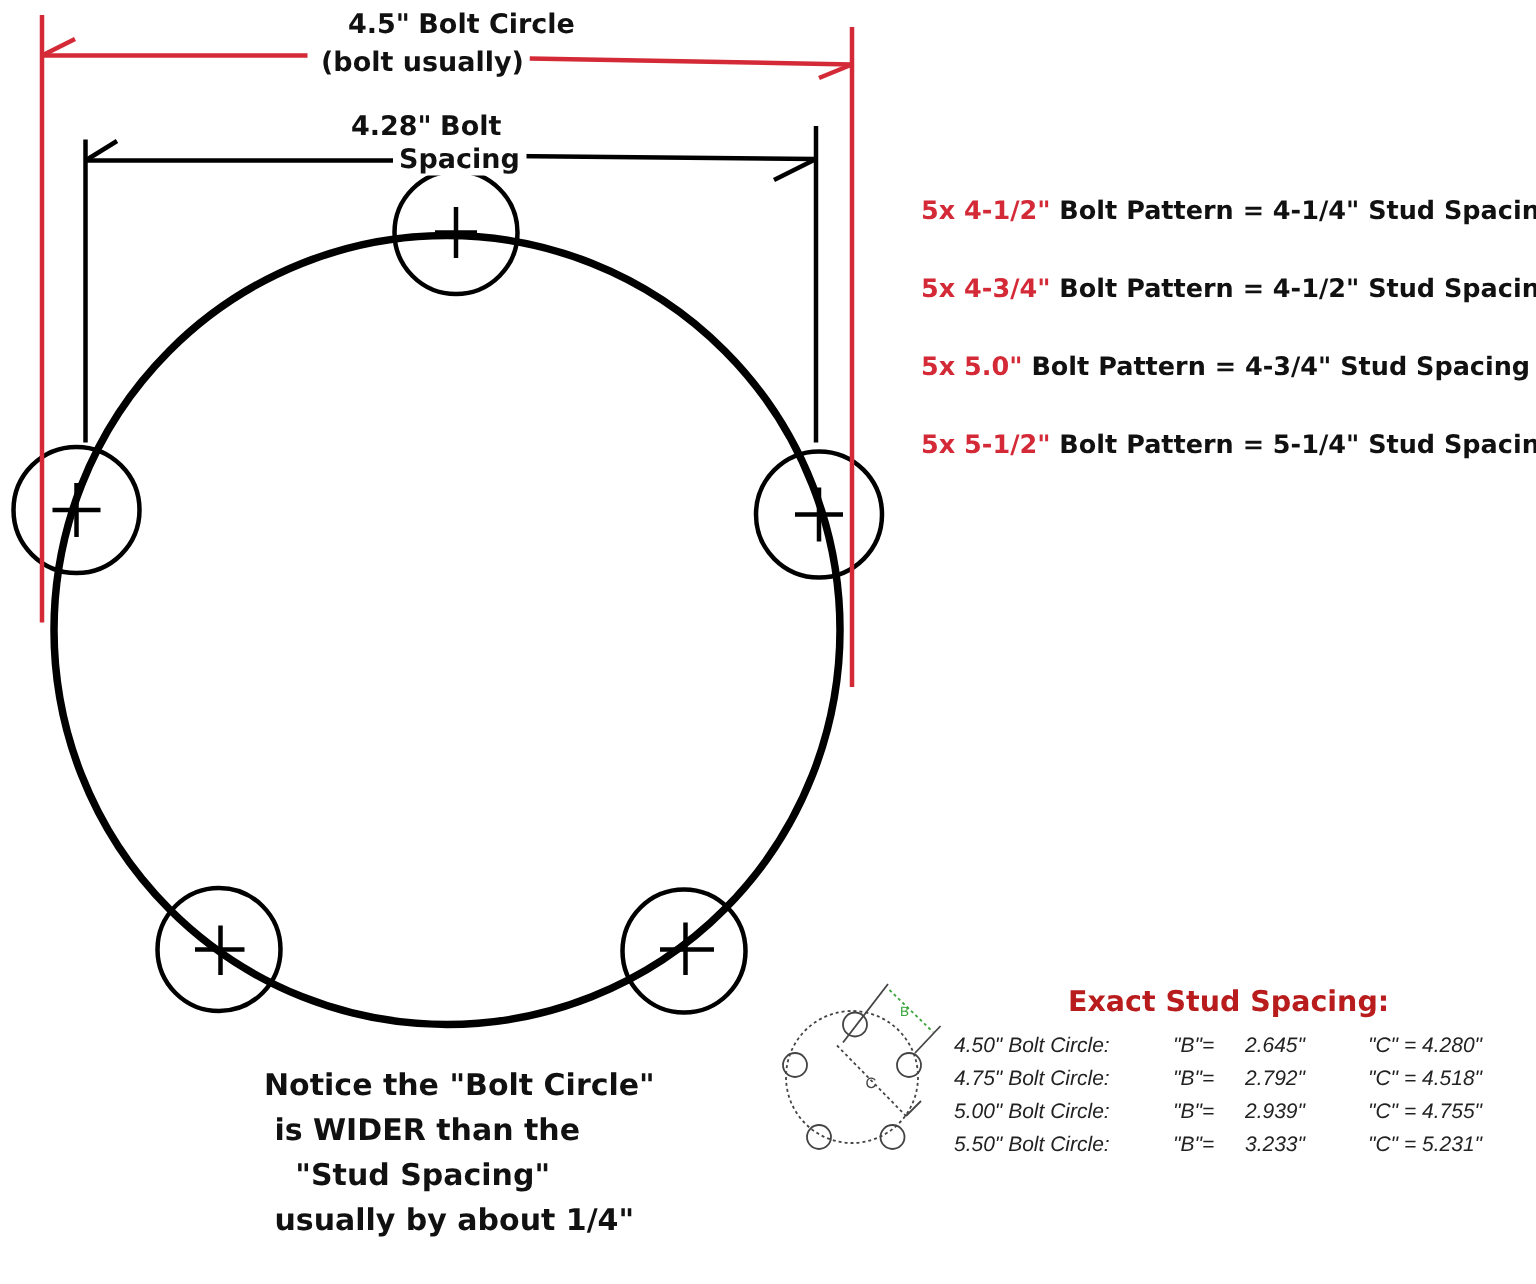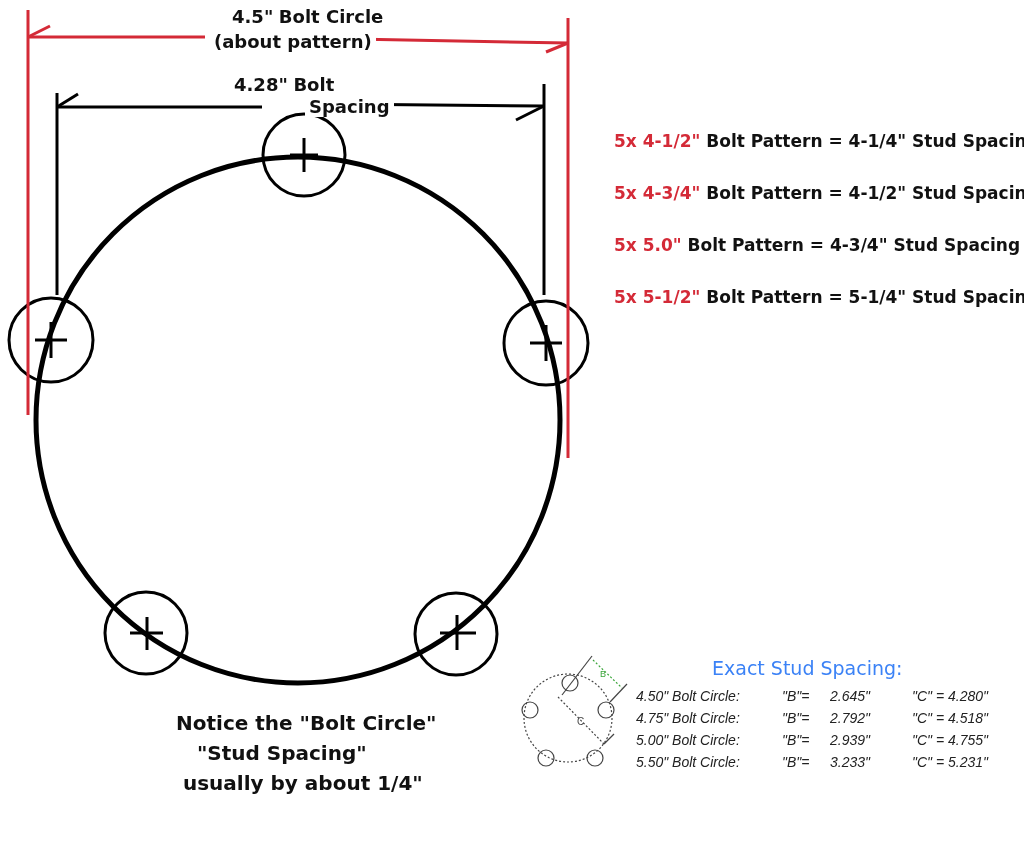--- a/index.html
+++ b/index.html
@@ -9,21 +9,21 @@
   .lbl { position: absolute; white-space: nowrap; font-weight: bold; }
   .big { font-size: 18px; }
   .sm { font-size: 18px; }
   .bg-white { background: #fff; padding: 0 4px; }
   .pattern-list { position: absolute; left: 614px; top: 131px; }
   .pattern-row { font-size: 17px; font-weight: bold; height: 52px; white-space: nowrap; }
   .red { color: #d42a37; }
   .note { position: absolute; left: 176px; top: 708px; font-size: 20px; font-weight: bold; line-height: 30px; }
   .note div { white-space: pre; }
   .exact { position: absolute; left: 636px; top: 688px; font-family: "Liberation Sans", sans-serif; font-style: italic; font-size: 14px; color: #222; }
-  .exact-title { position: absolute; left: 712px; top: 657px; font-size: 19px; font-weight: normal; color: #3b82f6; white-space: nowrap; }
+  .exact-title { position: absolute; left: 712px; top: 657px; font-size: 19px; font-weight: bold; color: #b91c1c; white-space: nowrap; }
   .exact-row { height: 22px; white-space: nowrap; display: flex; }
   .exact-row span { display: inline-block; }
   .c1 { width: 146px; } .c2 { width: 48px; } .c3 { width: 82px; } .c4 { width: 110px; }
 </style>
 </head>
 <body>
 
 <svg class="main" width="1024" height="856" viewBox="0 0 1024 856">
 
   <ellipse cx="298" cy="420" rx="262" ry="263" fill="none" stroke="#000" stroke-width="5"></ellipse>
@@ -86,37 +86,38 @@
     <line x1="604" y1="744" x2="614" y2="734"></line>
   </g>
   <text x="600" y="677" font-size="9" fill="#3aa53a" font-family="Liberation Sans, sans-serif">B</text>
   <text x="577" y="725" font-size="10" fill="#444" font-family="Liberation Sans, sans-serif">C</text>
 </svg>
 
 <div class="lbl bg-white" style="left:228px; top:6px;">
   <span class="big">4.5"</span>
   <span class="sm">Bolt Circle</span>
 </div>
-<div class="lbl sm bg-white" style="left:210px; top:31px;">(about pattern)</div>
+<div class="lbl sm bg-white" style="left:210px; top:31px;">(bolt usually)</div>
 
 <div class="lbl" style="left:234px; top:74px;">
   <span class="big">4.28"</span>
   <span class="sm">Bolt</span>
 </div>
-<div class="lbl sm bg-white" style="left:262px; top:96px;margin-left:43px;">Spacing</div>
+<div class="lbl sm bg-white" style="left:262px; top:96px;">Spacing</div>
 
 <div class="pattern-list">
   <div class="pattern-row"><span class="red">5x 4-1/2"</span><span> Bolt Pattern = 4-1/4" Stud Spacing</span></div>
   <div class="pattern-row"><span class="red">5x 4-3/4"</span><span> Bolt Pattern = 4-1/2" Stud Spacing</span></div>
   <div class="pattern-row"><span class="red">5x 5.0"</span><span> Bolt Pattern = 4-3/4" Stud Spacing</span></div>
   <div class="pattern-row"><span class="red">5x 5-1/2"</span><span> Bolt Pattern = 5-1/4" Stud Spacing</span></div>
 </div>
 
 <div class="note">
   <div>Notice the "Bolt Circle"</div>
+  <div> is WIDER than the</div>
   <div>   "Stud Spacing"</div>
   <div> usually by about 1/4"</div>
 </div>
 
 <div class="exact-title">Exact Stud Spacing:</div>
 <div class="exact">
   <div class="exact-row">
     <span class="c1">4.50" Bolt Circle:</span>
     <span class="c2">"B"=</span>
     <span class="c3">2.645"</span>

